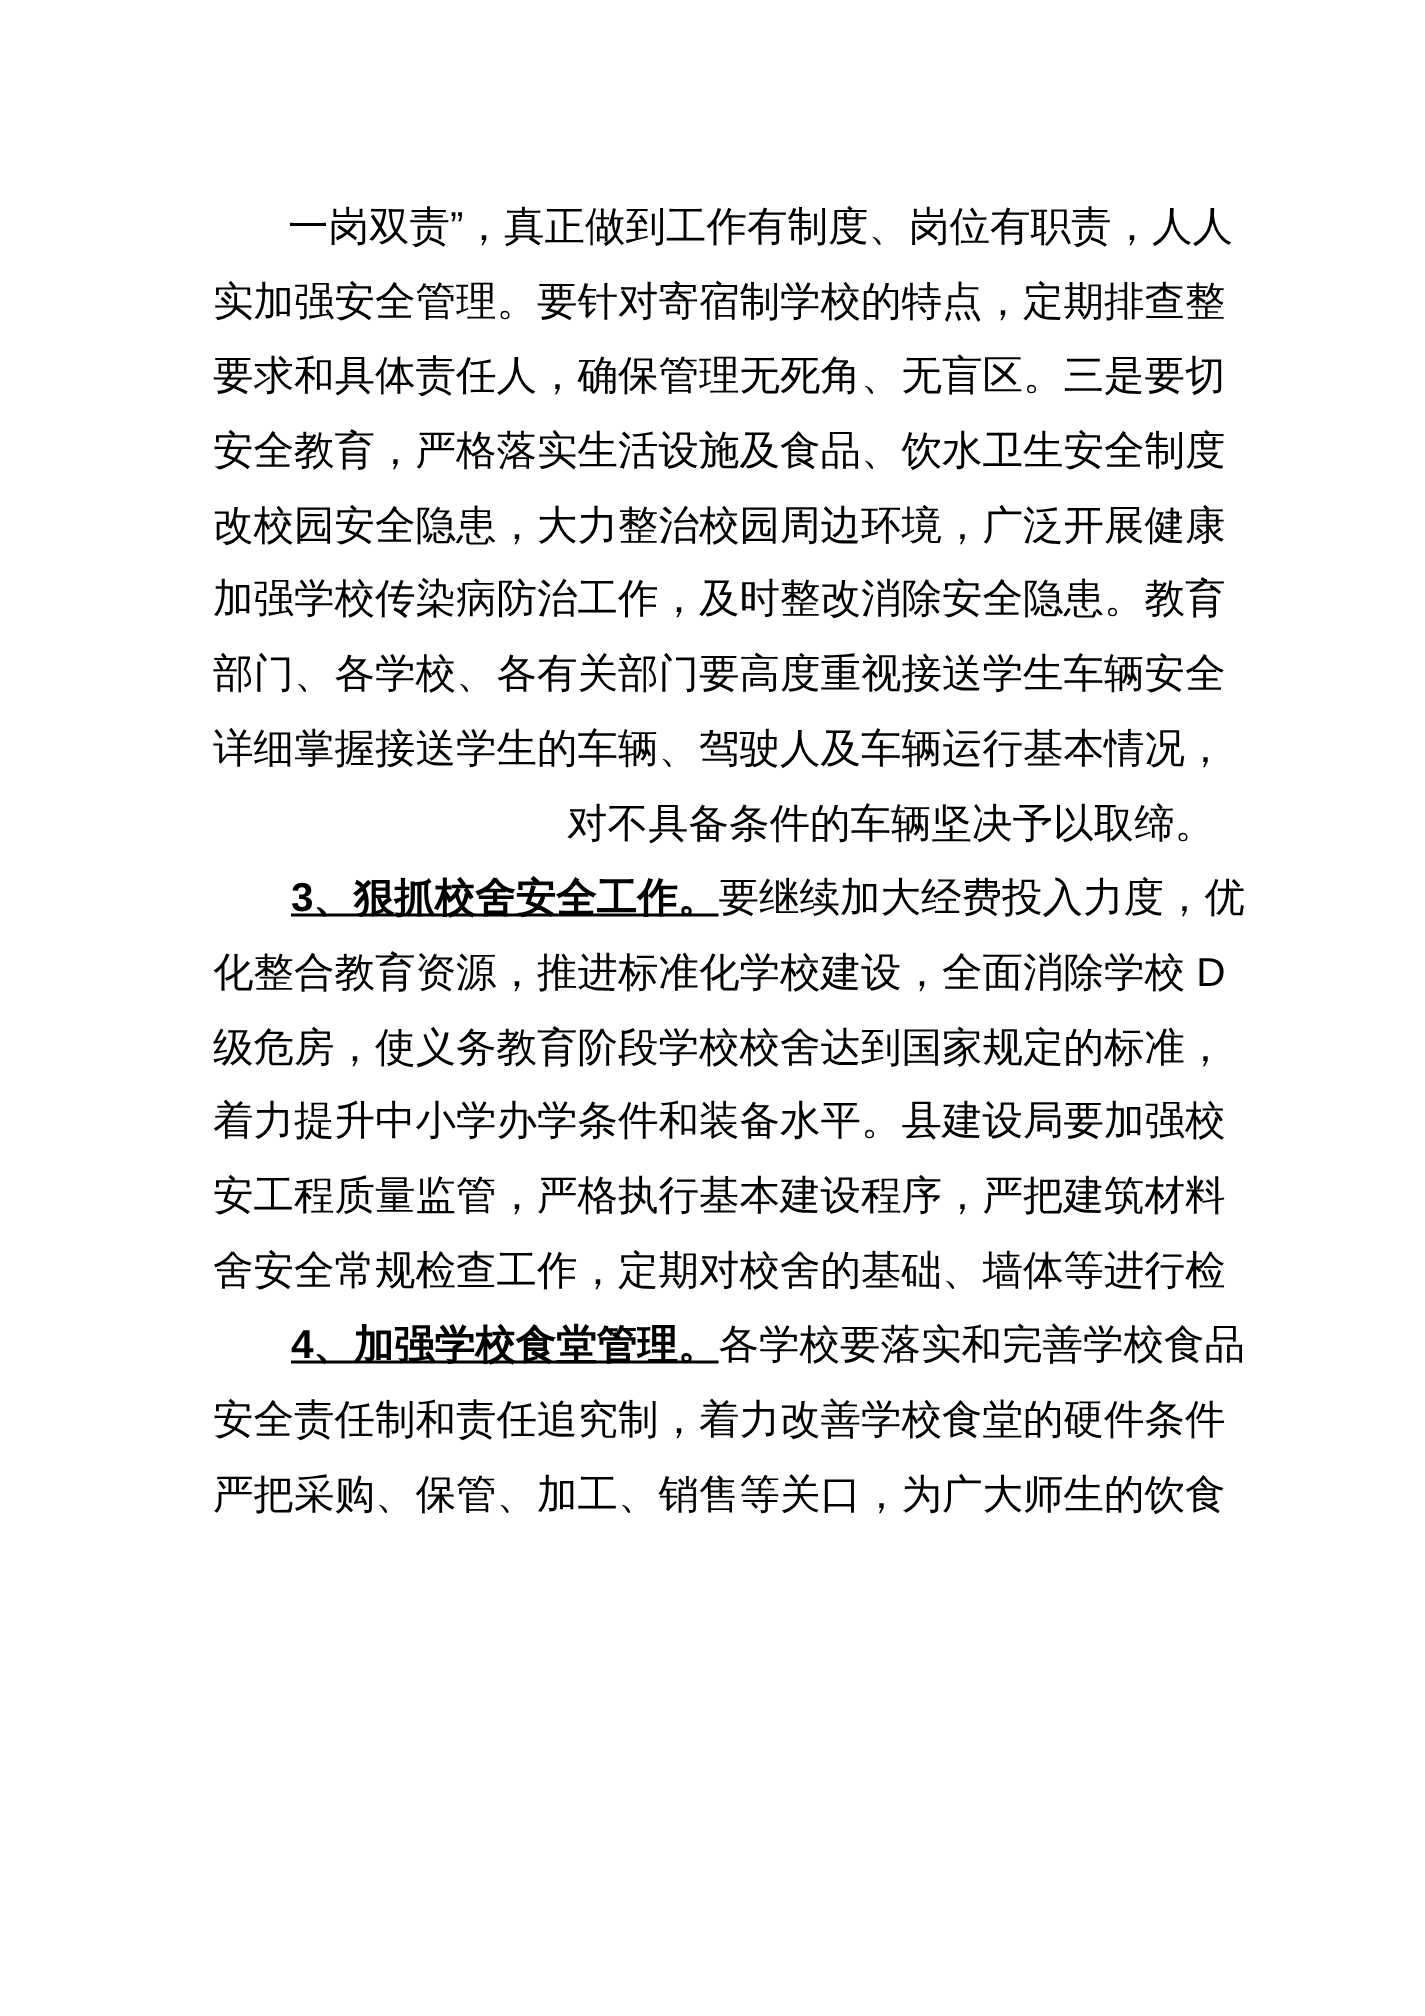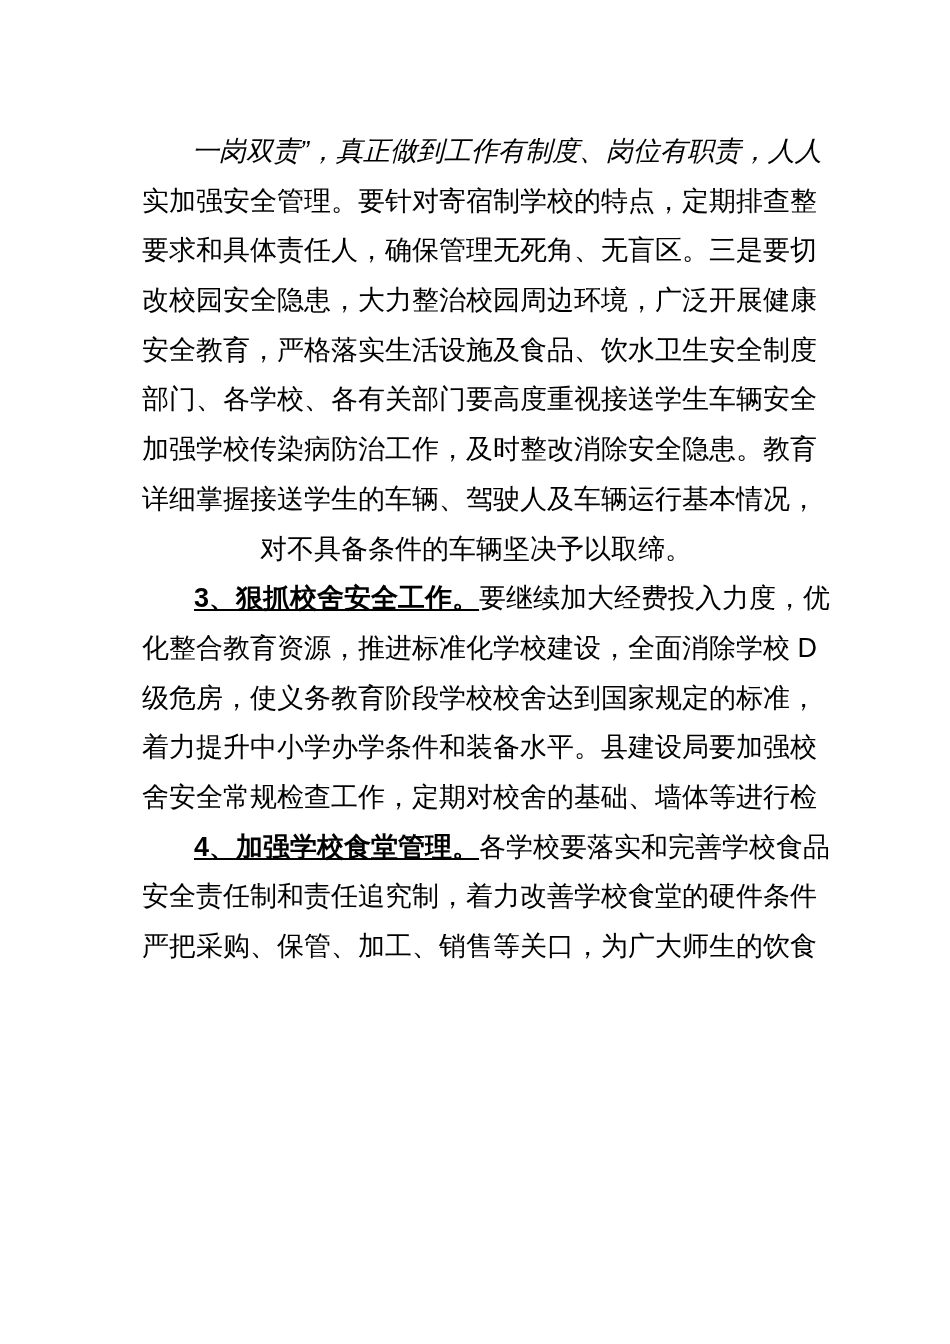--- a/index.html
+++ b/index.html
@@ -20,47 +20,48 @@
     position: absolute;
     left: 142px;
     top: 127px;
     width: 668px;
     font-size: 27px;
   }
   .line {
     height: 49.7px;
     line-height: 49.7px;
     white-space: nowrap;
-    text-align: center;
+    text-align: right;
   }
   .line.fill {
     text-align: justify;
     text-align-last: justify;
   }
   .seg-bold {
     font-weight: 700;
     text-decoration: underline;
   }
 </style>
 </head>
 <body>
 
 <div class="page">
   <div class="textblock">
-      <div class="line fill" style="text-indent: 50px; font-style: italic;"><span class="seg-regular">一岗双责”，真正做到工作有制度、岗位有职责，人人</span></div>
+      <div class="line fill" style="text-indent: 50px;"><span class="seg-regular">一岗双责”，真正做到工作有制度、岗位有职责，人人</span></div>
       <div class="line fill"><span class="seg-regular">实加强安全管理。要针对寄宿制学校的特点，定期排查整</span></div>
       <div class="line fill"><span class="seg-regular">要求和具体责任人，确保管理无死角、无盲区。三是要切</span></div>
+      <div class="line fill"><span class="seg-regular">安全教育，严格落实生活设施及食品、饮水卫生安全制度</span></div>
       <div class="line fill"><span class="seg-regular">改校园安全隐患，大力整治校园周边环境，广泛开展健康</span></div>
-      <div class="line fill"><span class="seg-regular">安全教育，严格落实生活设施及食品、饮水卫生安全制度</span></div>
+      <div class="line fill"><span class="seg-regular">加强学校传染病防治工作，及时整改消除安全隐患。教育</span></div>
       <div class="line fill"><span class="seg-regular">部门、各学校、各有关部门要高度重视接送学生车辆安全</span></div>
-      <div class="line fill"><span class="seg-regular">加强学校传染病防治工作，及时整改消除安全隐患。教育</span></div>
       <div class="line fill"><span class="seg-regular">详细掌握接送学生的车辆、驾驶人及车辆运行基本情况，</span></div>
       <div class="line"><span class="seg-regular">对不具备条件的车辆坚决予以取缔。</span></div>
       <div class="line fill" style="text-indent: 52px;"><span class="seg-bold">3、狠抓校舍安全工作。</span><span class="seg-regular">要继续加大经费投入力度，优</span></div>
       <div class="line fill"><span class="seg-regular">化整合教育资源，推进标准化学校建设，全面消除学校 D</span></div>
       <div class="line fill"><span class="seg-regular">级危房，使义务教育阶段学校校舍达到国家规定的标准，</span></div>
       <div class="line fill"><span class="seg-regular">着力提升中小学办学条件和装备水平。县建设局要加强校</span></div>
+      <div class="line fill"><span class="seg-regular">安工程质量监管，严格执行基本建设程序，严把建筑材料</span></div>
       <div class="line fill"><span class="seg-regular">舍安全常规检查工作，定期对校舍的基础、墙体等进行检</span></div>
       <div class="line fill" style="text-indent: 52px;"><span class="seg-bold">4、加强学校食堂管理。</span><span class="seg-regular">各学校要落实和完善学校食品</span></div>
       <div class="line fill"><span class="seg-regular">安全责任制和责任追究制，着力改善学校食堂的硬件条件</span></div>
       <div class="line fill"><span class="seg-regular">严把采购、保管、加工、销售等关口，为广大师生的饮食</span></div>
     </div>
 </div>
 
 </body></html>

